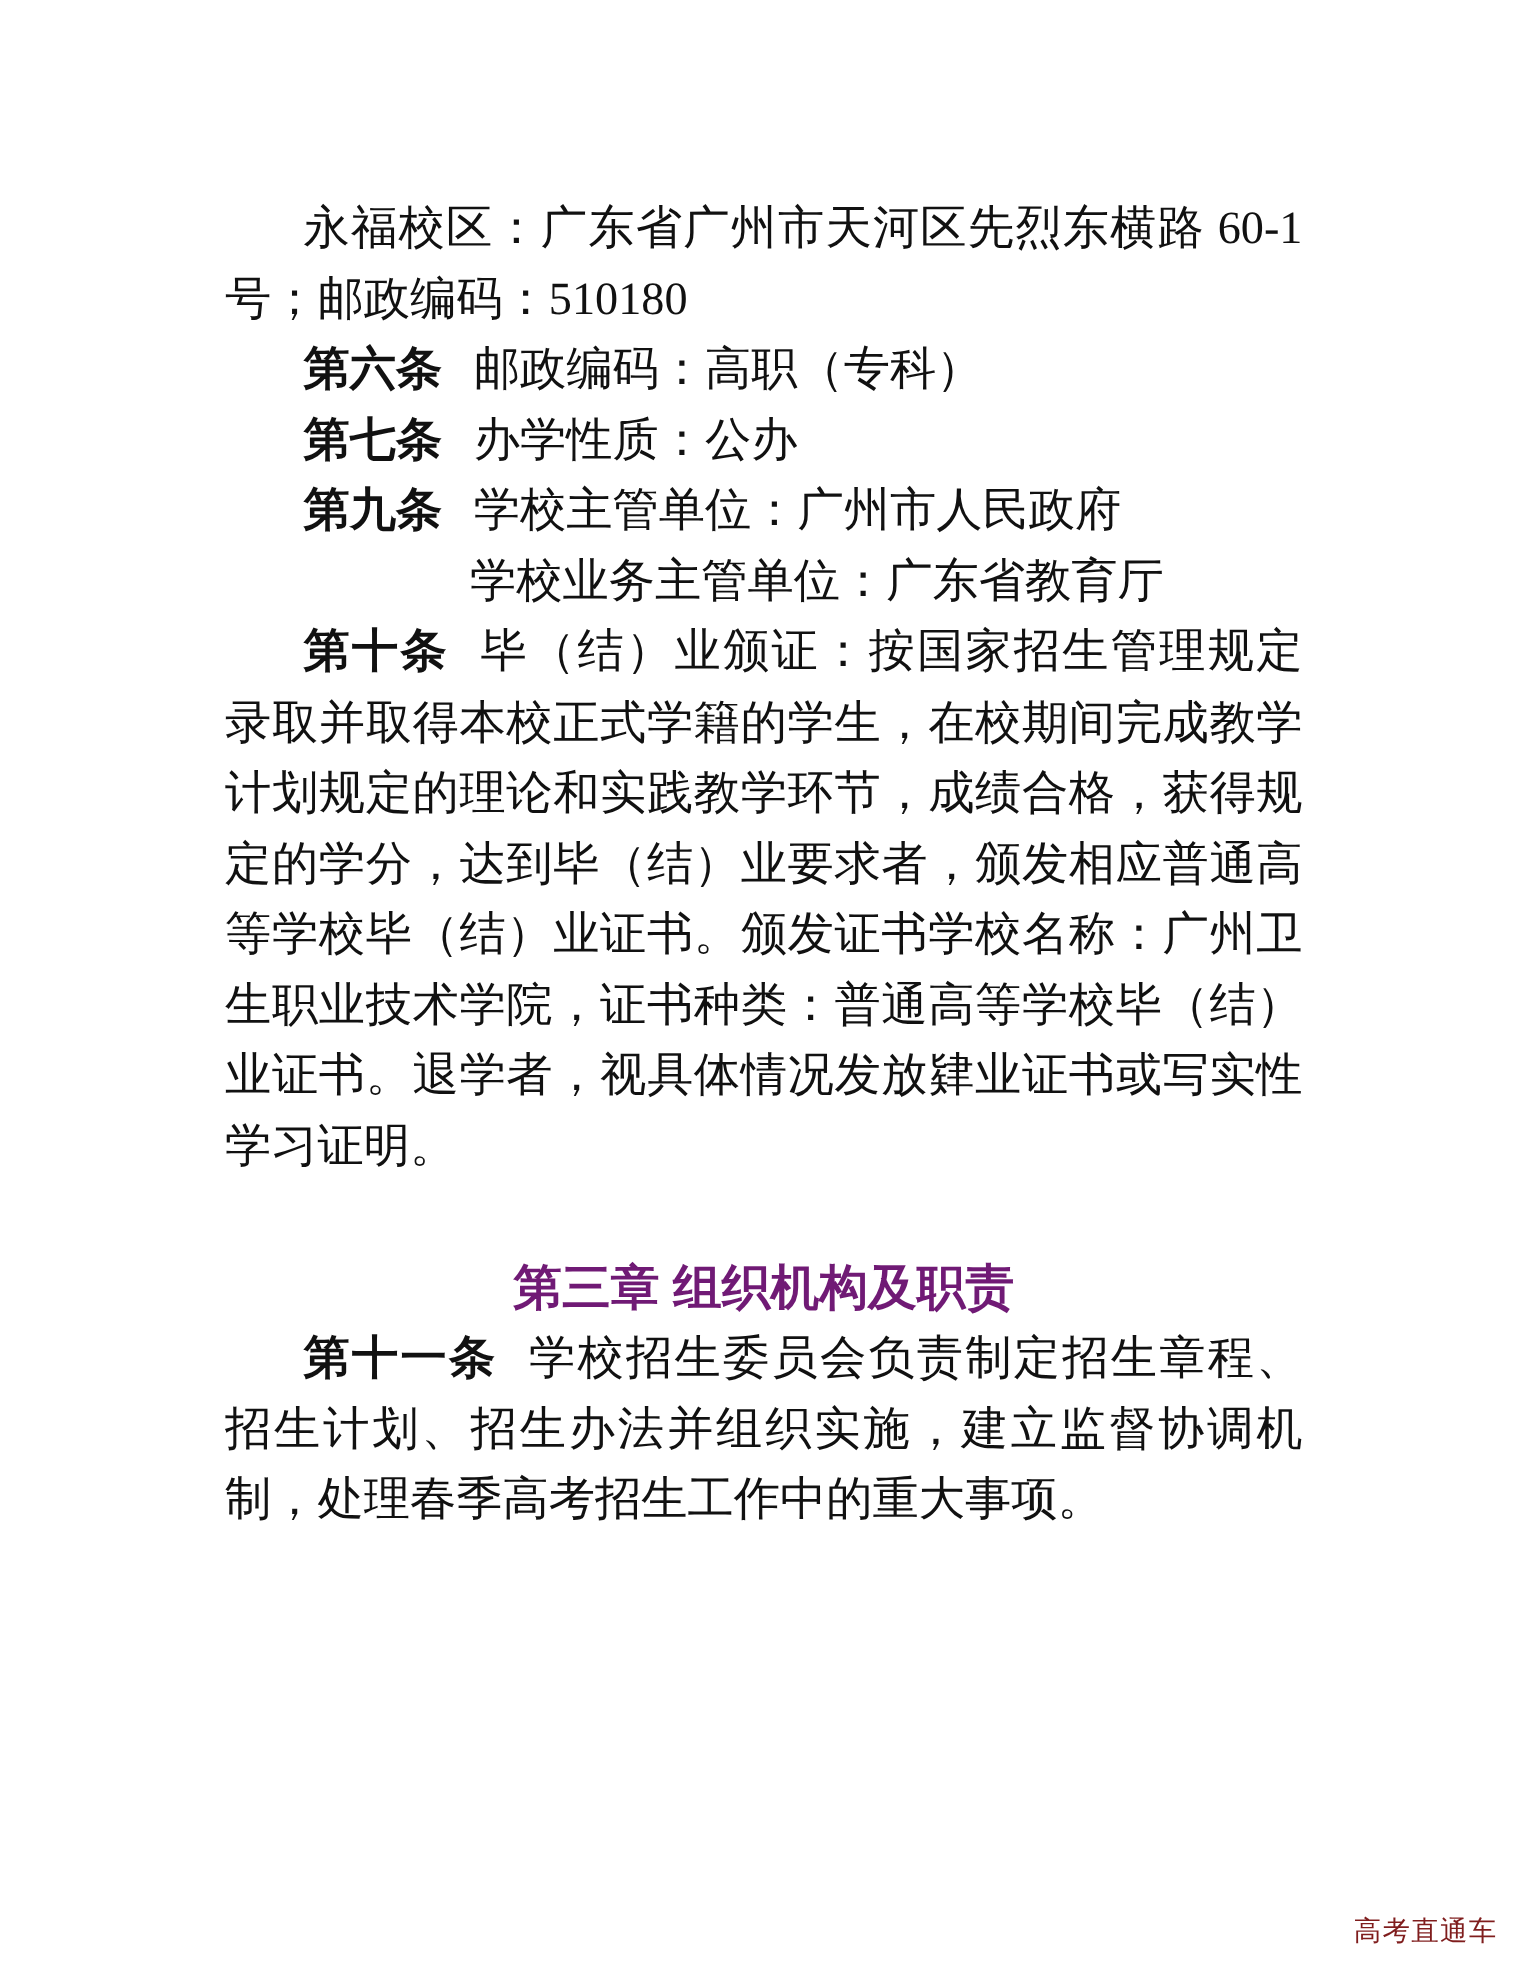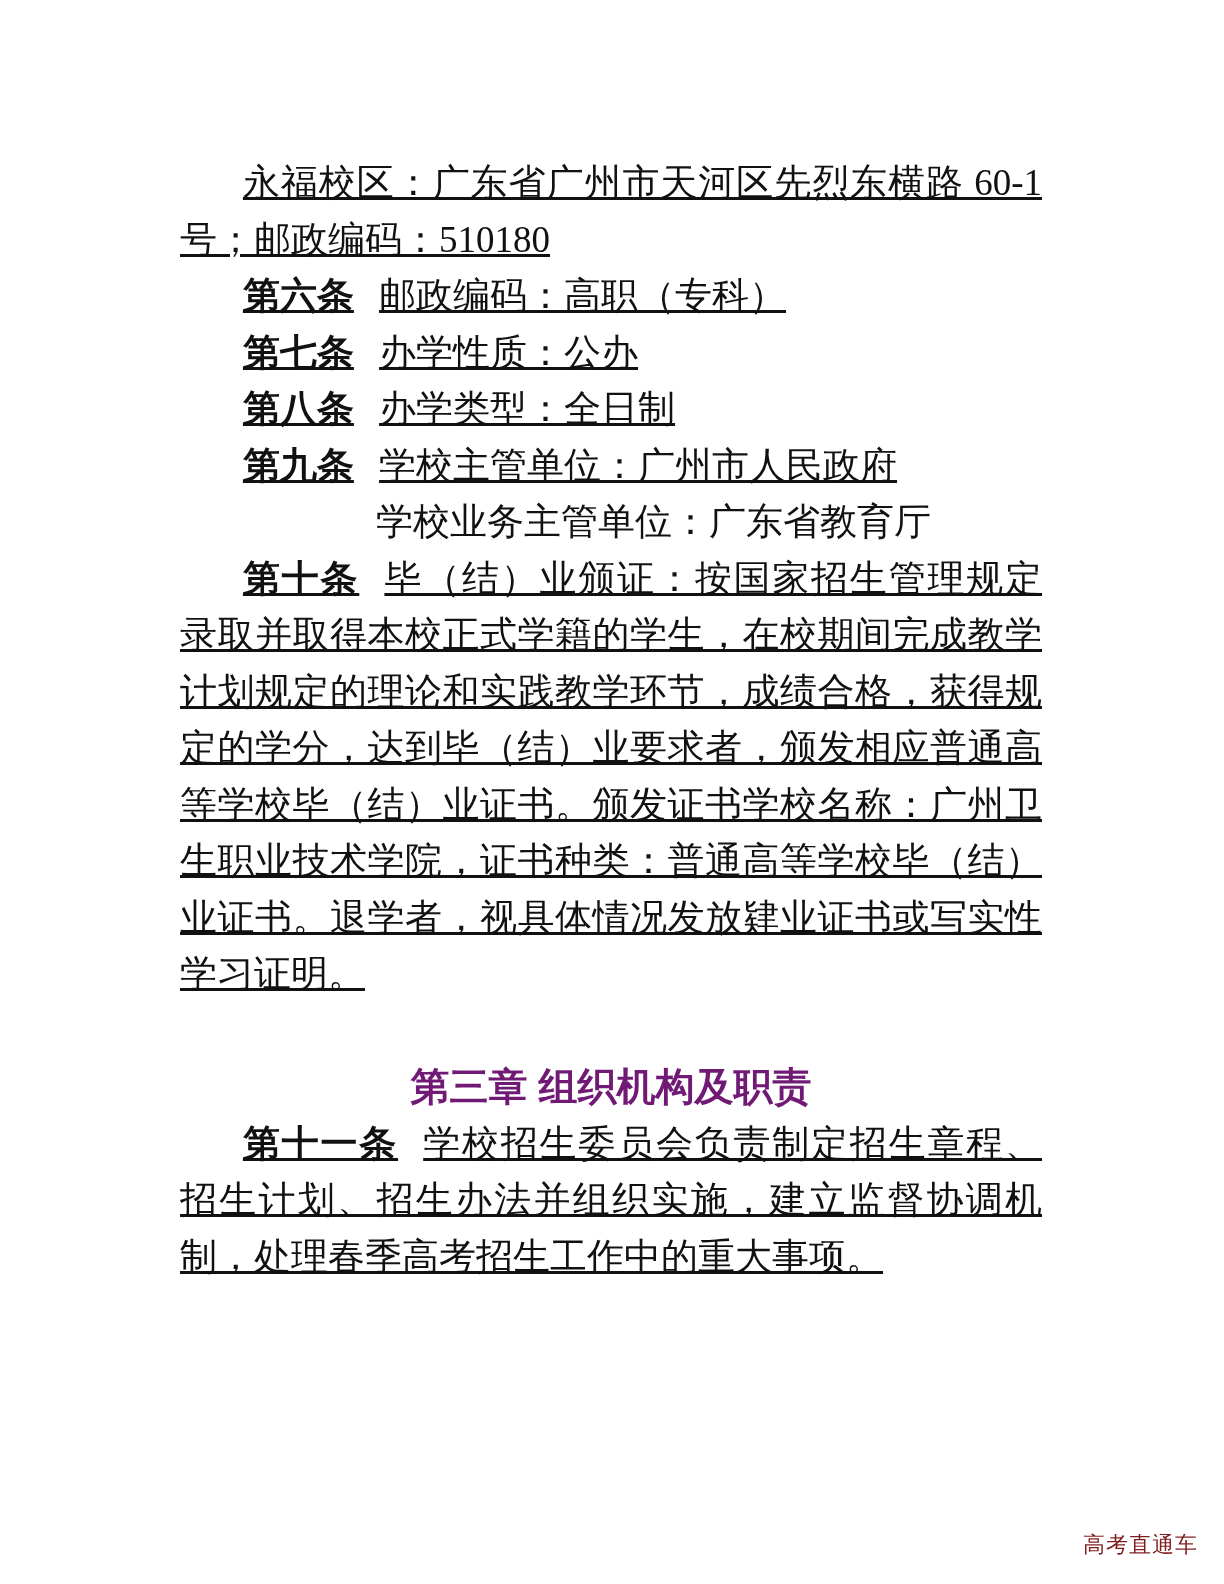--- a/index.html
+++ b/index.html
@@ -16,21 +16,21 @@
   }
   .content {
     position: absolute;
     left: 180px; top: 155px;
     width: 862px;
     font-size: 37px;
     line-height: 56.5px;
     color: #111111;
     text-align: justify;
   }
-  .para { text-indent: 1.7em; text-decoration: underline; }
+  .para { text-indent: 1.7em; }
   .sub-line { text-indent: 5.3em; }
   .clause-label {
     font-weight: 700;
     margin-right: 0.68em;
   }
   .chapter-heading {
     margin-top: 56.5px;
     text-indent: 0;
     text-align: center;
     font-family: "Liberation Sans", sans-serif;
@@ -54,21 +54,20 @@
 
 <div class="page">
   <main class="content">
 
     <p class="para">永福校区：广东省广州市天河区先烈东横路 60-1 号；邮政编码：510180</p>
 
     <p class="para"><span class="clause-label">第六条</span><span>邮政编码：高职（专科）</span></p>
 
     <p class="para"><span class="clause-label">第七条</span><span>办学性质：公办</span></p>
 
-    <p class="para"><span class="clause-label">第八条</span><span>办学类型：全日制</span></p>
 
     <p class="para"><span class="clause-label">第九条</span><span>学校主管单位：广州市人民政府</span></p>
 
     <p class="sub-line">学校业务主管单位：广东省教育厅</p>
 
     <p class="para"><span class="clause-label">第十条</span><span>毕（结）业颁证：按国家招生管理规定录取并取得本校正式学籍的学生，在校期间完成教学计划规定的理论和实践教学环节，成绩合格，获得规定的学分，达到毕（结）业要求者，颁发相应普通高等学校毕（结）业证书。颁发证书学校名称：广州卫生职业技术学院，证书种类：普通高等学校毕（结）业证书。退学者，视具体情况发放肄业证书或写实性学习证明。</span></p>
 
     <h2 class="chapter-heading">第三章 组织机构及职责</h2>
 
     <p class="para"><span class="clause-label">第十一条</span><span>学校招生委员会负责制定招生章程、招生计划、招生办法并组织实施，建立监督协调机制，处理春季高考招生工作中的重大事项。</span></p>

